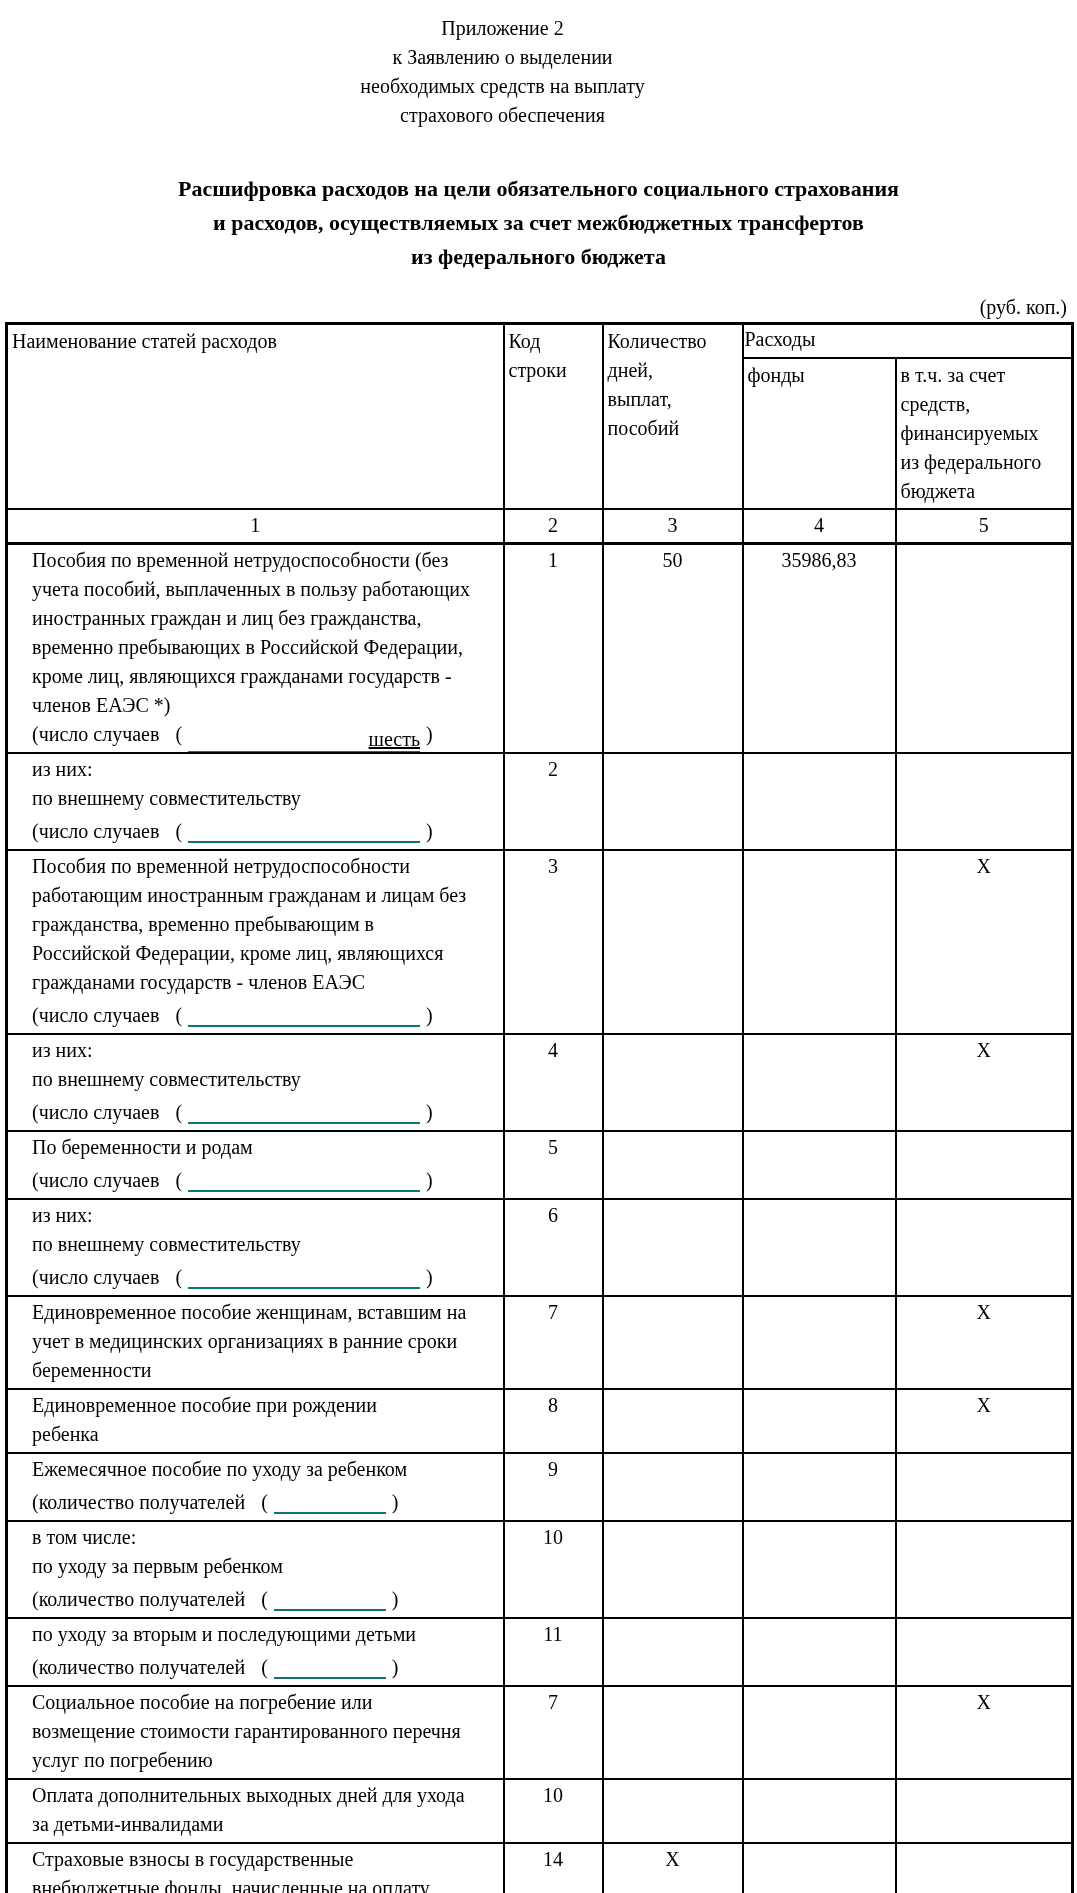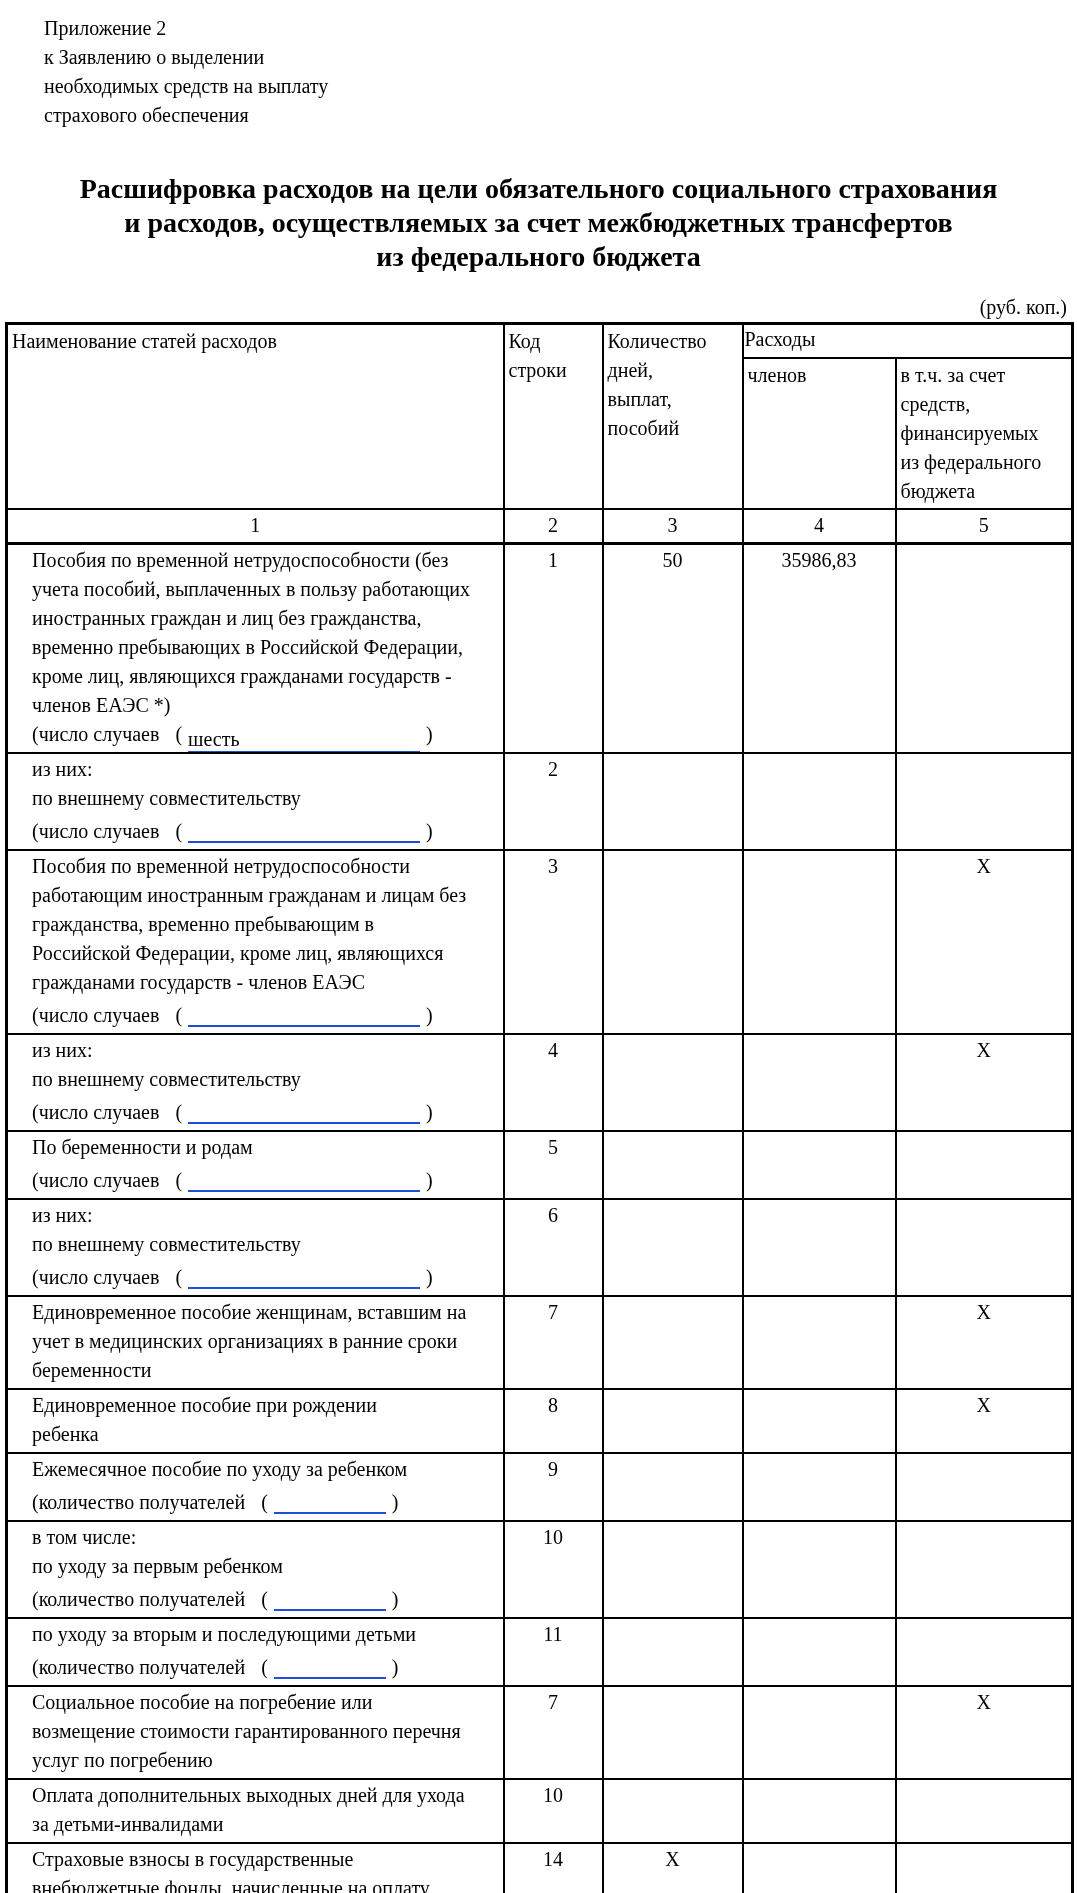--- a/index.html
+++ b/index.html
@@ -3,48 +3,48 @@
 <meta charset="utf-8">
 <style>
   html,body{margin:0;padding:0;background:#ffffff;}
   .page{
     width:1077px;height:1893px;background:#ffffff;color:#000;
     font-family:"Liberation Serif","DejaVu Serif",serif;
     overflow:hidden;position:relative;
   }
   .appendix{
     padding-top:14px;padding-right:72px;
-    text-align:left;font-size:20px;line-height:29px;margin-left:44px;
+    text-align:center;font-size:20px;line-height:29px;
   }
   .doc-title{
     margin-top:42px;text-align:center;font-weight:bold;
-    font-size:28px;line-height:34px;
+    font-size:22px;line-height:34px;
   }
   .currency{
     margin-top:20px;margin-right:10px;
     text-align:right;font-size:20px;line-height:26px;
   }
   table.form{
     border-collapse:collapse;table-layout:fixed;
     width:1066px;margin-left:5px;margin-top:2px;
     border:3px solid #000;
   }
   .form th,.form td{
     border:2px solid #000;font-size:20px;font-weight:normal;
     vertical-align:top;overflow:hidden;
   }
   .form th{text-align:left;padding:2px 4px;line-height:29px;}
   th.group-h{height:30px;line-height:27px;padding:1px;}
   td.c1{padding:1px 6px 3px 24px;line-height:29px;text-align:left;}
   td.cc{text-align:center;padding:1px 2px;line-height:29px;}
   tr.numbers td{border-bottom:3px solid #000;line-height:31px;height:32px;padding:0;text-align:center;}
   .blank{
-    display:inline-block;border-bottom:2px solid #1d4ed8;
+    display:inline-block;border-bottom:2px solid #0f766e;
     height:23px;line-height:23px;position:relative;top:5px;
-    text-align:left;margin:0 6px;
+    text-align:right;margin:0 6px;text-decoration:underline;
   }
   .blank.wide{width:232px;}
   .blank.narrow{width:112px;}
   .op{margin-left:16px;}
 </style>
 </head>
 <body>
 
 <div class="page">
 
@@ -63,21 +63,21 @@
       <col style="width:177px">
     </colgroup>
     <thead>
       <tr>
         <th rowspan="2">Наименование статей расходов</th>
         <th rowspan="2">Код<br>строки</th>
         <th rowspan="2">Количество<br>дней,<br>выплат,<br>пособий</th>
         <th colspan="2" class="group-h">Расходы</th>
       </tr>
       <tr>
-        <th>членов</th>
+        <th>фонды</th>
         <th>в т.ч. за счет<br>средств,<br>финансируемых<br>из федерального<br>бюджета</th>
       </tr>
       <tr class="numbers">
         <td>1</td>
         <td>2</td>
         <td>3</td>
         <td>4</td>
         <td>5</td>
       </tr>
     </thead>

